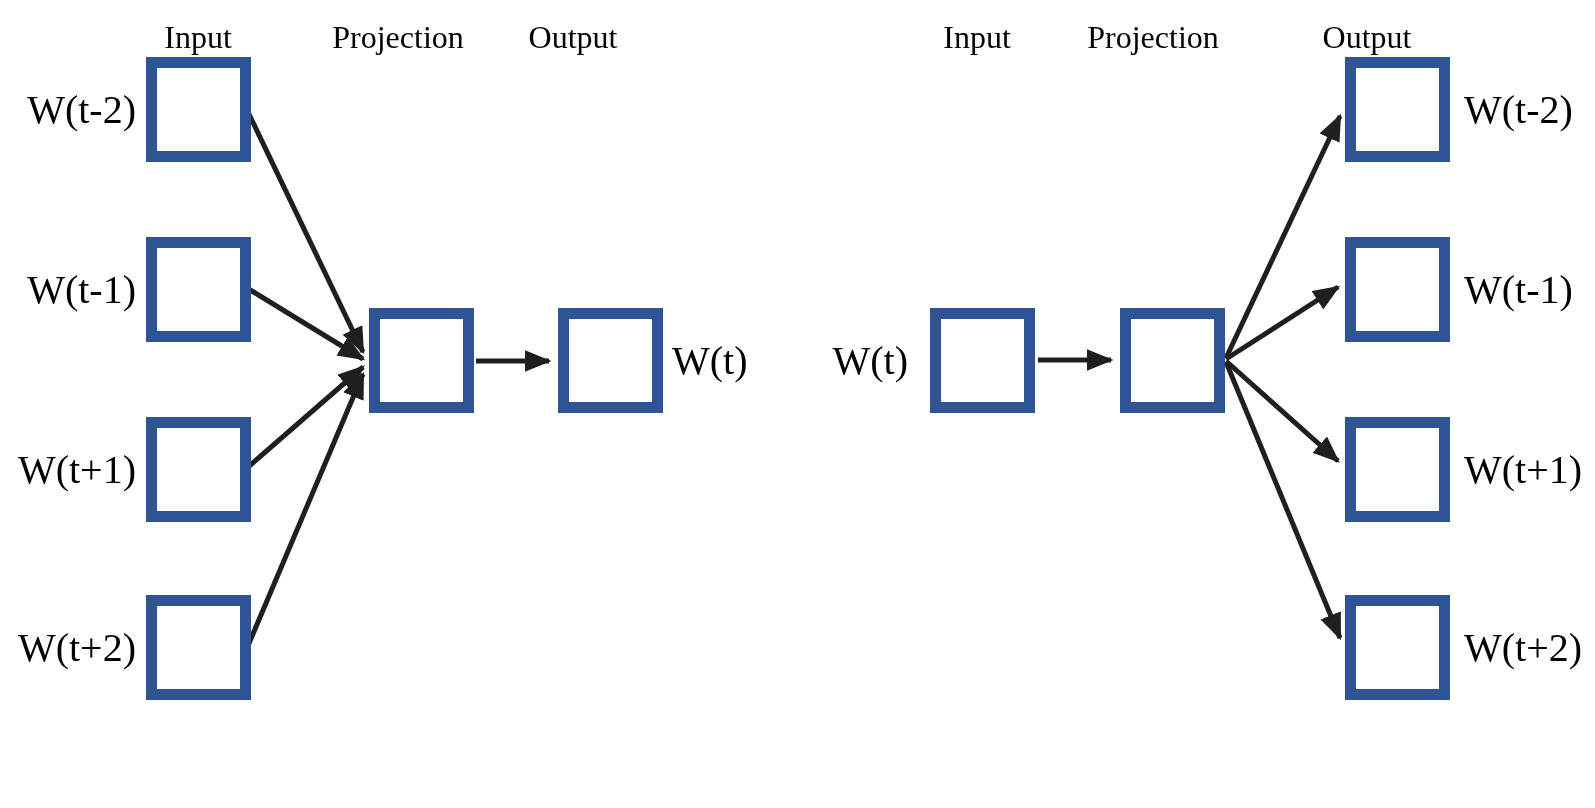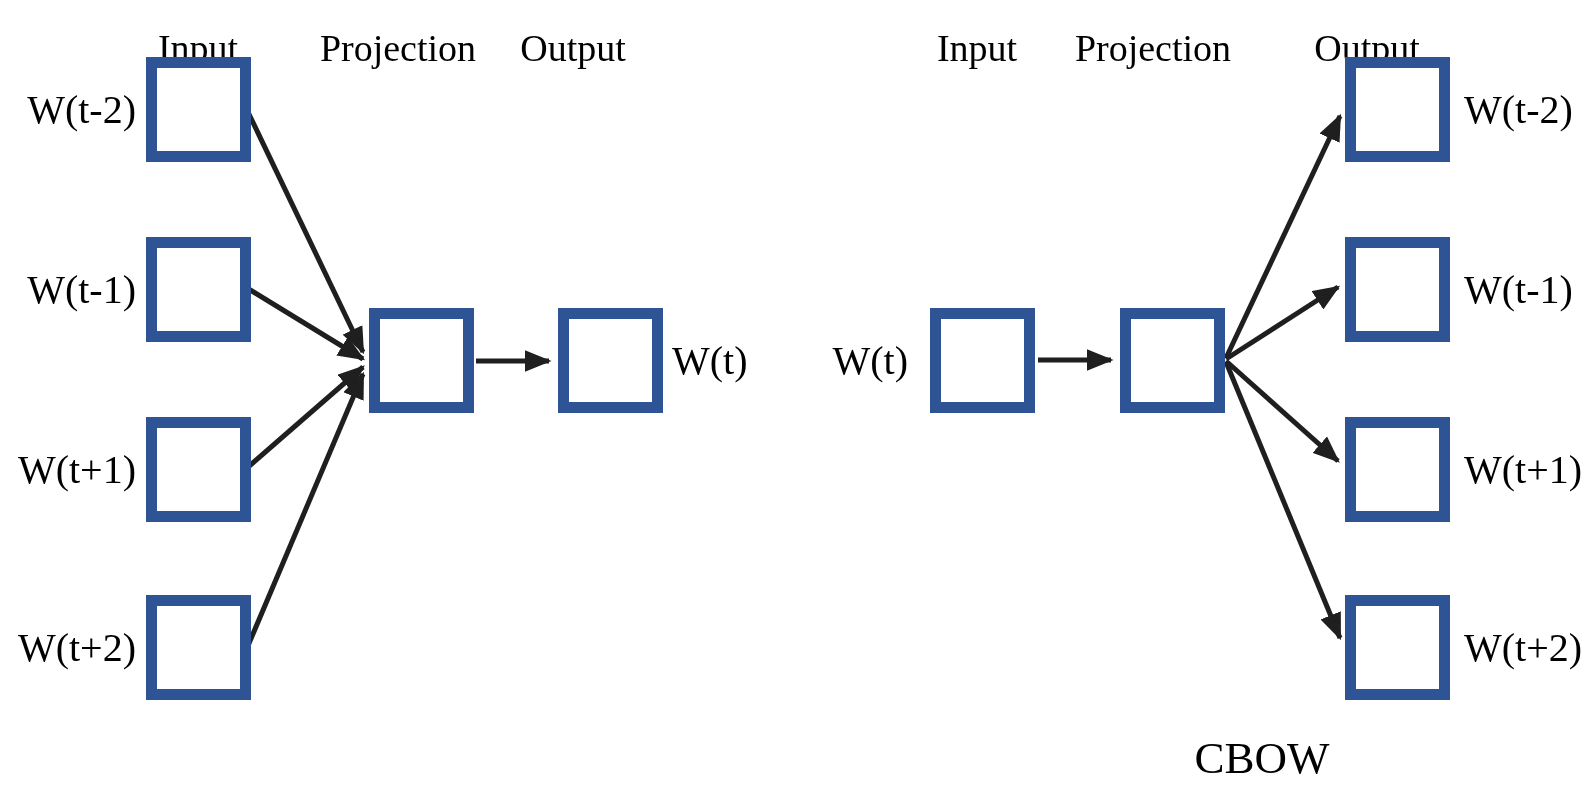--- a/index.html
+++ b/index.html
@@ -33,26 +33,26 @@
   .node-box {
     position: absolute;
     width: 105px;
     height: 105px;
     box-sizing: border-box;
     border: 11px solid var(--box-border, #2F5496);
     background: #ffffff;
   }
   .col-header {
     position: absolute;
-    top: 27px;
+    top: 16px;
     width: 220px;
     height: 42px;
     line-height: 42px;
     text-align: center;
-    font-size: 38px;
+    font-size: 32px;
   }
   .word-label {
     position: absolute;
     height: 105px;
     line-height: 105px;
     font-size: 40px;
     white-space: nowrap;
   }
   .word-label.right-align { text-align: right; }
   .word-label.left-align { text-align: left; }
@@ -121,15 +121,14 @@
   <div class="node-box" style="left:1345px; top:57px;"></div>
   <div class="node-box" style="left:1345px; top:237px;"></div>
   <div class="node-box" style="left:1345px; top:417px;"></div>
   <div class="node-box" style="left:1345px; top:595px;"></div>
 
   <div class="word-label left-align" style="left:1464px; width:130px; top:57px;">W(t-2)</div>
   <div class="word-label left-align" style="left:1464px; width:130px; top:237px;">W(t-1)</div>
   <div class="word-label left-align" style="left:1464px; width:130px; top:417px;">W(t+1)</div>
   <div class="word-label left-align" style="left:1464px; width:130px; top:595px;">W(t+2)</div>
 
-  <div class="caption" style="left:1102px;">CBOW</div>
 
 </div>
 
 </body></html>

